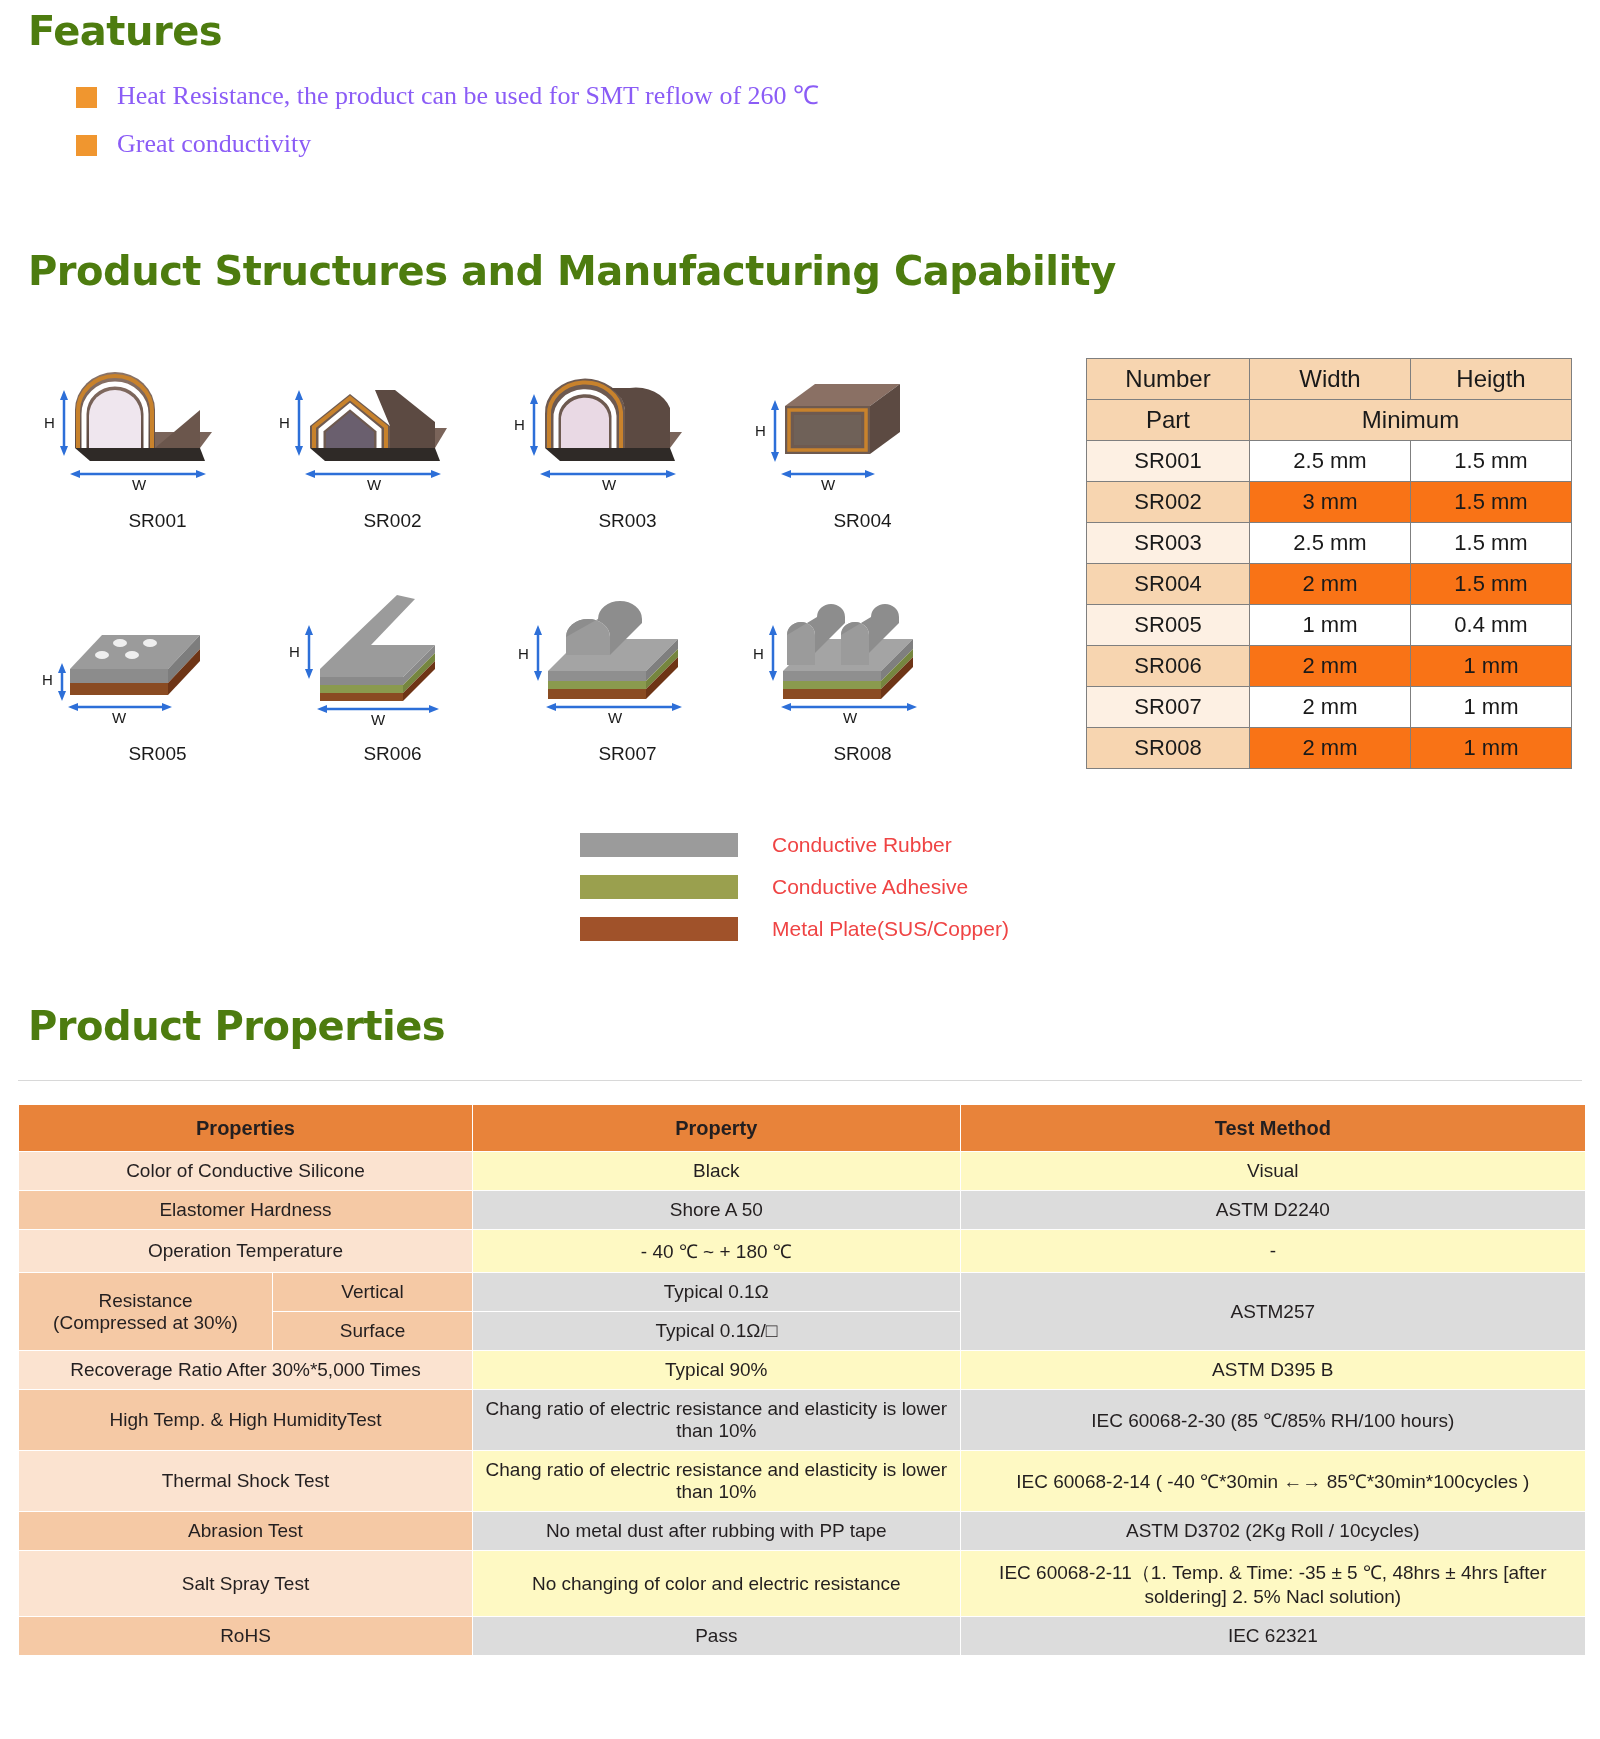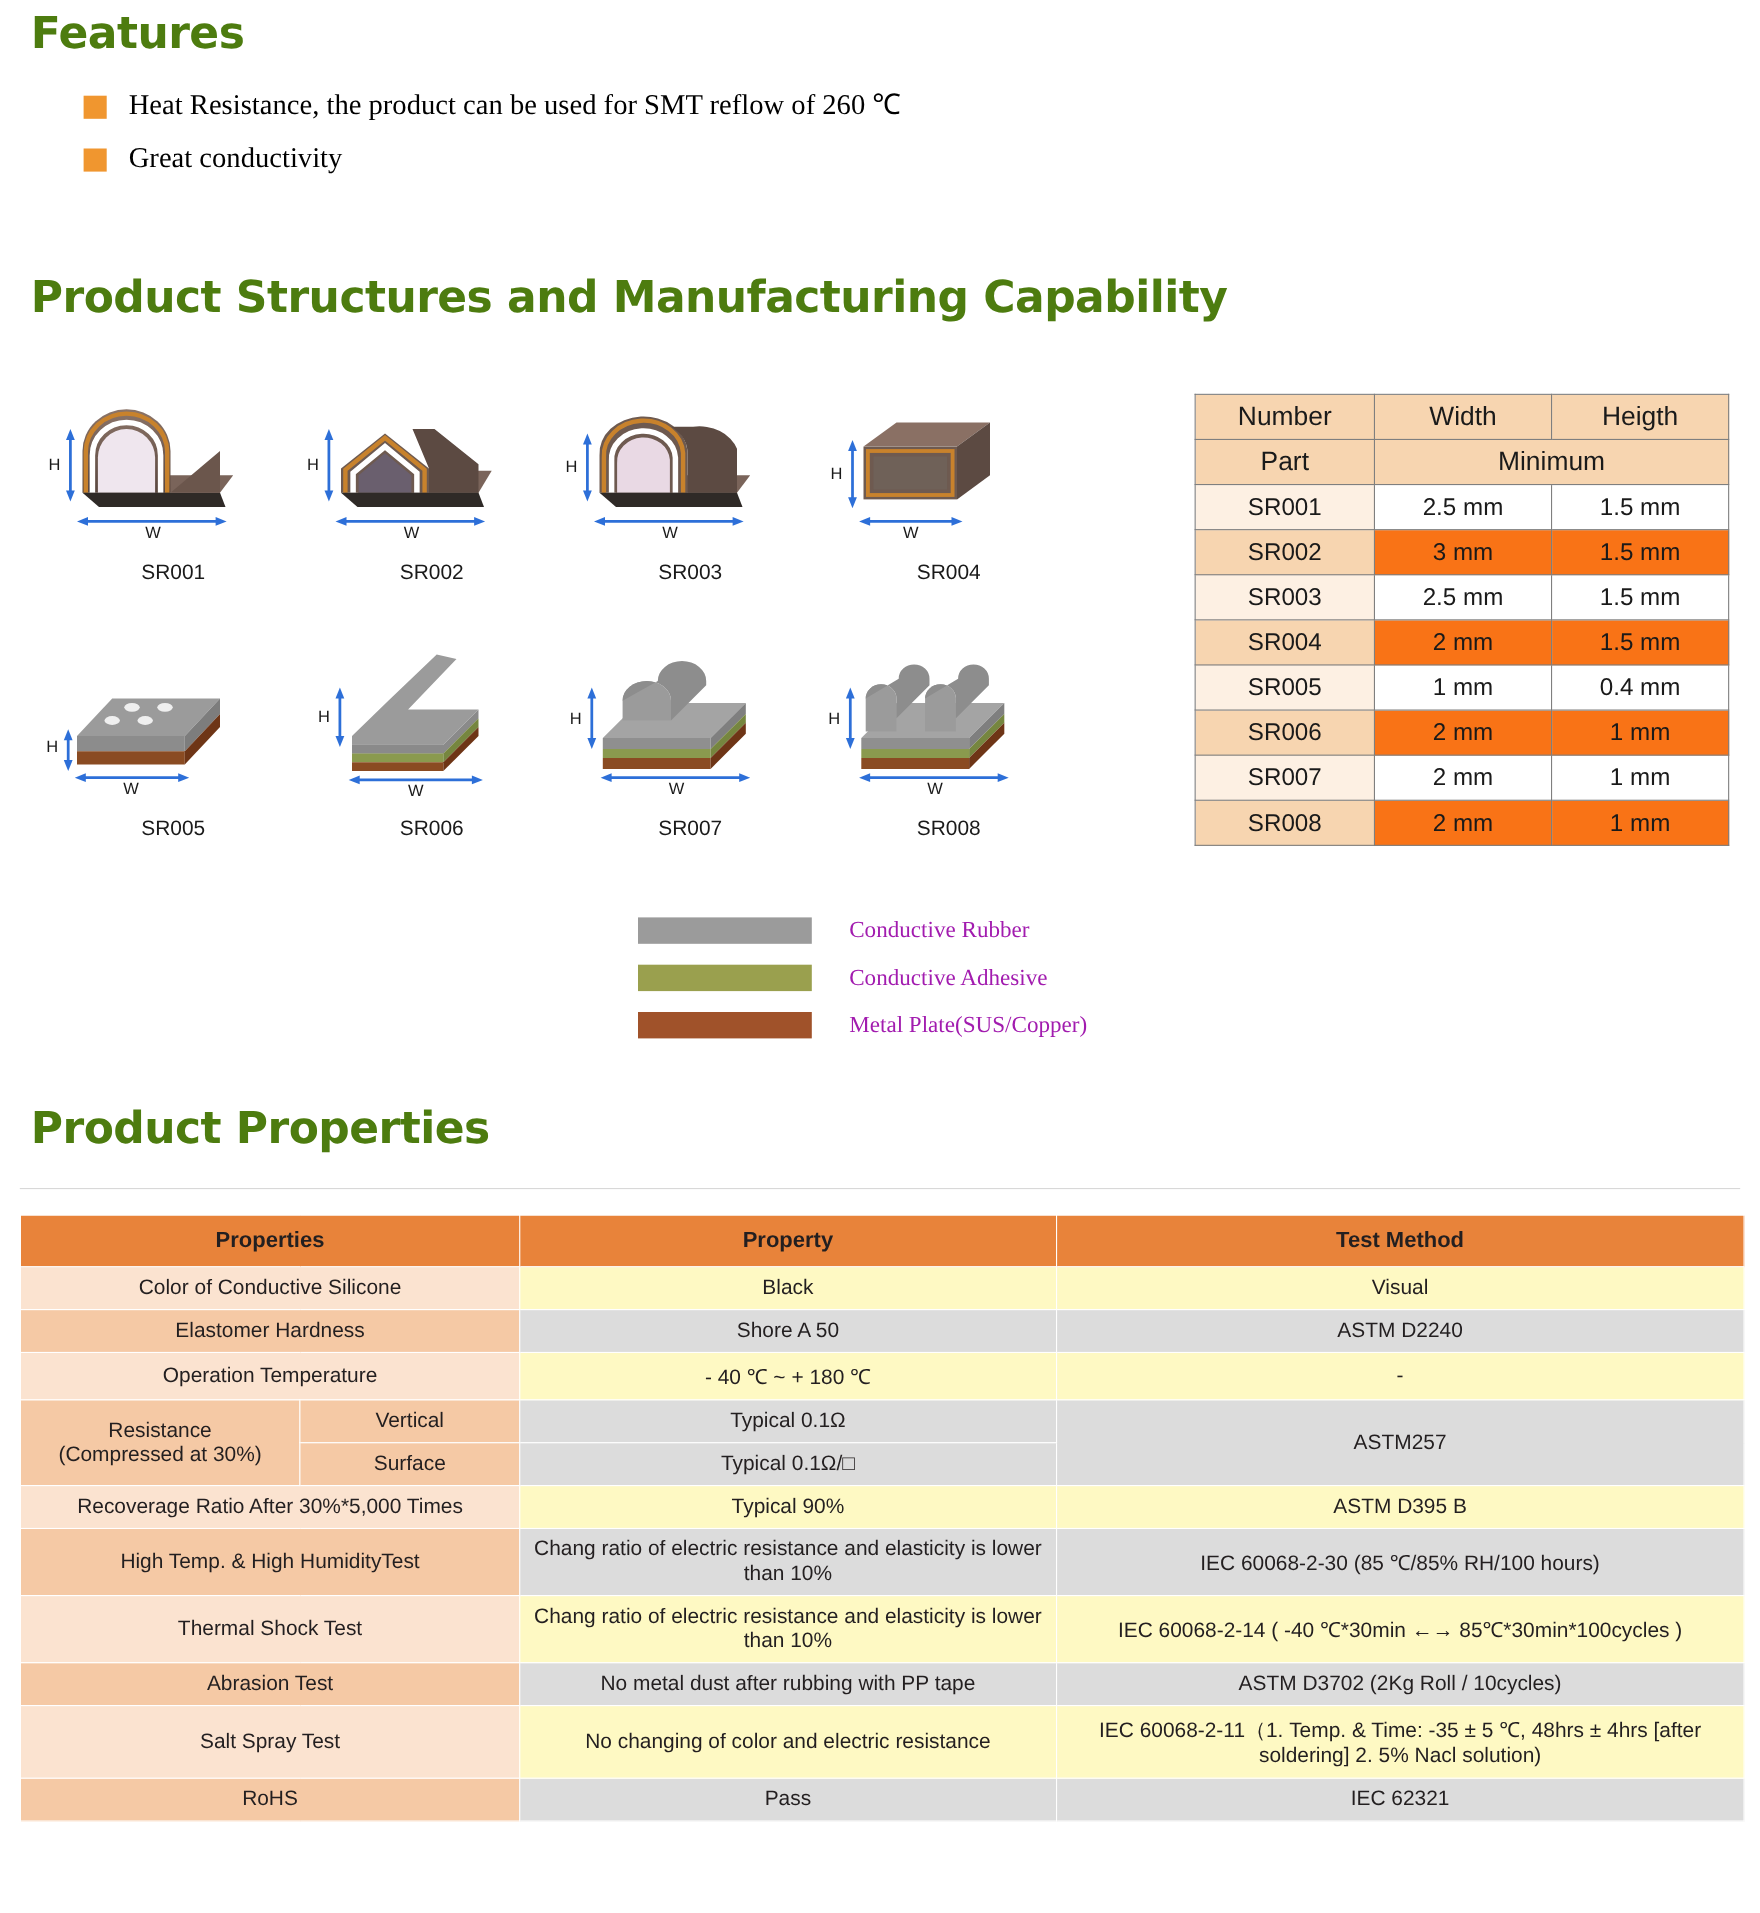--- a/index.html
+++ b/index.html
@@ -67,21 +67,21 @@
     height: 21px;
     background: #f0962f;
     margin-top: 7px;
     margin-right: 20px;
     flex: 0 0 auto;
   }
   .feature-text {
     font-family: "Liberation Serif", serif;
     font-size: 26px;
     line-height: 1.25;
-    color: #000000;
+    color: #8b5cf6;
   }
 
   
   .figures {
     position: absolute;
     left: 40px;
     top: 348px;
     width: 940px;
   }
   .fig-row {
@@ -157,22 +157,22 @@
     align-items: center;
     margin-bottom: 18px;
   }
   .legend-swatch {
     width: 158px;
     height: 24px;
     margin-right: 34px;
   }
   .legend-text {
     font-size: 21px;
-    font-family: Liberation Serif, serif;
-    color: #a21caf;
+    font-family: Liberation Sans, sans-serif;
+    color: #ef4444;
   }
 
   
   .props-divider {
     position: absolute;
     left: 18px;
     top: 1080px;
     width: 1564px;
     height: 1px;
     background: #d8d8d8;

